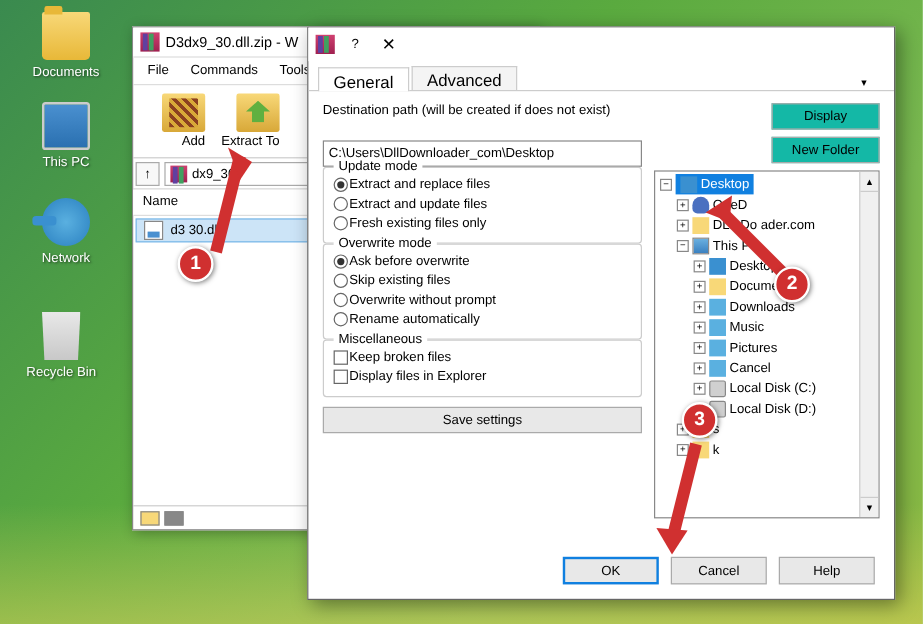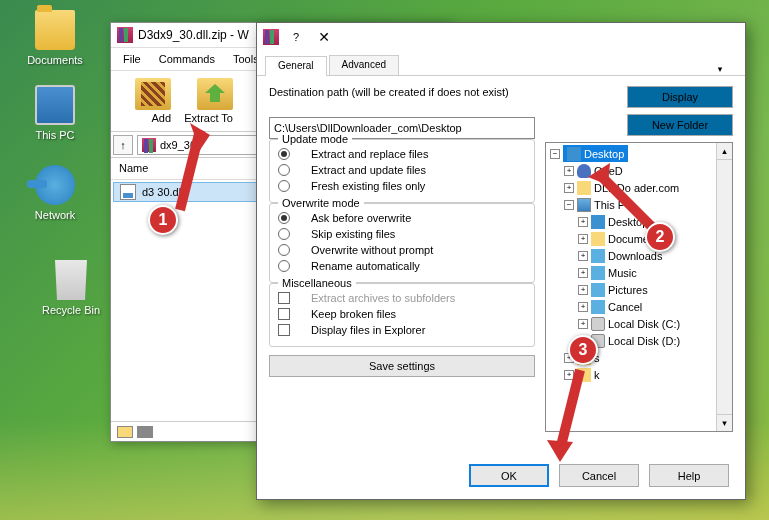--- a/index.html
+++ b/index.html
@@ -3,21 +3,21 @@
 <meta charset="utf-8">
 <style>
 *{box-sizing:border-box;margin:0;padding:0;font-family:'Segoe UI',Tahoma,sans-serif;font-size:11px}
 body{width:769px;height:520px;background:linear-gradient(135deg,#3a8a4f 0%,#5aaa3f 40%,#7ab850 70%,#8ab840 100%);position:relative;overflow:hidden}
 body::before{content:'';position:absolute;bottom:0;left:0;right:0;height:100px;background:linear-gradient(to top,rgba(255,220,100,0.4),transparent)}
 .desktop-icon{position:absolute;width:70px;text-align:center;color:#fff;text-shadow:1px 1px 2px rgba(0,0,0,0.6);font-size:11px}
 .desktop-icon .icon-img{width:40px;height:40px;margin:0 auto 4px}
 .di-documents{top:10px;left:20px}
 .di-thispc{top:85px;left:20px}
 .di-network{top:165px;left:20px}
-.di-recycle{top:260px;left:36px}
+.di-recycle{top:260px;left:16px}
 .folder-icon{background:linear-gradient(#f8d878,#e8b838);border-radius:2px 2px 4px 4px;position:relative}
 .folder-icon::before{content:'';position:absolute;top:-5px;left:2px;width:15px;height:7px;background:#e8b838;border-radius:2px 2px 0 0}
 .pc-icon{background:linear-gradient(#4a90d0,#2a70b0);border-radius:3px;border:2px solid #ccc}
 .net-icon{background:radial-gradient(circle,#5ab0e0,#2a80c0);border-radius:50%;position:relative}
 .net-icon::after{content:'';position:absolute;left:-8px;top:15px;width:20px;height:8px;background:#3a90d0;border-radius:3px}
 .bin-icon{background:linear-gradient(#e8e8e8,#c8c8c8);border-radius:2px 2px 4px 4px;clip-path:polygon(10% 0,90% 0,85% 100%,15% 100%)}
 .winrar-window{position:absolute;left:110px;top:22px;width:340px;height:420px;background:#fff;border:1px solid #888;box-shadow:2px 2px 10px rgba(0,0,0,0.3)}
 .titlebar{height:25px;background:#fff;display:flex;align-items:center;padding:0 6px;border-bottom:1px solid #ddd}
 .titlebar-icon{width:16px;height:16px;margin-right:5px}
 .books-icon{background:linear-gradient(#d04070,#a02050);position:relative}
@@ -42,33 +42,33 @@
 .file-row.selected{background:#cce4f7;border:1px solid #7ab8e8}
 .file-icon{width:16px;height:16px;background:#fff;border:1px solid #888;position:relative}
 .file-icon::after{content:'';position:absolute;bottom:1px;left:2px;right:2px;height:5px;background:#4a90d0}
 .statusbar{position:absolute;bottom:0;left:0;right:0;height:20px;border-top:1px solid #ccc;display:flex;align-items:center;padding:2px 6px;gap:4px}
 .sb-icon{width:16px;height:12px;background:#f8d878;border:1px solid #888}
 .dialog{position:absolute;left:256px;top:22px;width:490px;height:478px;background:#fff;border:1px solid #666;box-shadow:4px 4px 15px rgba(0,0,0,0.4)}
 .dlg-title{height:28px;display:flex;align-items:center;padding:0 6px;background:#fff}
 .dlg-title .close-btn{width:24px;height:24px;display:flex;align-items:center;justify-content:center;font-size:14px;margin-left:4px}
 .dlg-title .help-btn{width:24px;height:24px;display:flex;align-items:center;justify-content:center}
 .dlg-tabs{height:25px;display:flex;padding:4px 8px 0;border-bottom:1px solid #ccc;gap:2px}
-.dlg-tab{padding:3px 12px;border:1px solid #ccc;border-bottom:none;background:#f4f4f4;font-size:10px}
+.dlg-tab{padding:3px 12px;border:1px solid #ccc;border-bottom:none;background:#f4f4f4;font-size:14px}
 .dlg-tab.active{background:#fff;position:relative;top:1px}
 .dlg-body{padding:10px 12px;display:flex;gap:10px}
 .dlg-left{flex:1;min-width:0}
 .dlg-right{width:188px}
 .dest-label{font-size:11px;margin-bottom:19px}
 .dest-row{display:flex;gap:6px;align-items:flex-start}
 .dest-input{flex:1;height:22px;border:1px solid #888;padding:2px 4px;font-size:11px;background:#fff}
 .dest-dd{width:18px;text-align:center;cursor:default}
-.side-btn{width:106px;height:22px;border:1px solid #aaa;background:#0369a1;font-size:11px;margin-bottom:6px;display:flex;align-items:center;justify-content:center}
+.side-btn{width:90px;height:22px;border:1px solid #aaa;background:#14b8a6;font-size:11px;margin-bottom:6px;display:flex;align-items:center;justify-content:center}
 .fieldset{border:1px solid #ccc;border-radius:3px;padding:6px 8px 8px;position:relative}
 .fieldset .legend{position:absolute;top:-7px;left:8px;background:#fff;padding:0 4px;font-size:11px}
-.radio-row,.check-row{display:flex;align-items:center;gap:21px;padding:2px 0;font-size:11px}
+.radio-row,.check-row{display:flex;align-items:center;gap:1px;padding:2px 0;font-size:11px}
 .radio{width:12px;height:12px;border:1px solid #666;border-radius:50%;display:flex;align-items:center;justify-content:center}
 .radio.checked::after{content:'';width:6px;height:6px;background:#333;border-radius:50%}
 .checkbox{width:12px;height:12px;border:1px solid #666}
 .save-btn{width:100%;height:22px;border:1px solid #aaa;background:#e8e8e8;margin-top:8px;display:flex;align-items:center;justify-content:center}
 .tree{border:1px solid #888;background:#fff;height:290px;margin-top:4px;overflow:hidden;position:relative}
 .tree-scroll{position:absolute;right:0;top:0;bottom:0;width:16px;background:#f0f0f0;border-left:1px solid #ccc}
 .tree-scroll::before{content:'▴';position:absolute;top:0;left:0;right:0;height:16px;text-align:center;font-size:9px;border-bottom:1px solid #ccc;line-height:16px}
 .tree-scroll::after{content:'▾';position:absolute;bottom:0;left:0;right:0;height:16px;text-align:center;font-size:9px;border-top:1px solid #ccc;line-height:16px}
 .tree-body{padding:2px;font-size:11px}
 .tree-item{display:flex;align-items:center;height:17px;gap:3px}
@@ -199,24 +199,20 @@
         <div class="radio-row">
             <div class="radio"></div>
             <span>Rename automatically</span>
           </div>
       </div>
 
       <div class="fieldset">
         <div class="legend">Miscellaneous</div>
         <div class="check-row">
             <div class="checkbox"></div>
-            <span style="color:#999">Extract archives to subfolders</span>
-          </div>
-        <div class="check-row">
-            <div class="checkbox"></div>
             <span>Keep broken files</span>
           </div>
         <div class="check-row">
             <div class="checkbox"></div>
             <span>Display files in Explorer</span>
           </div>
       </div>
 
       <div class="save-btn">Save settings</div>
     </div>

